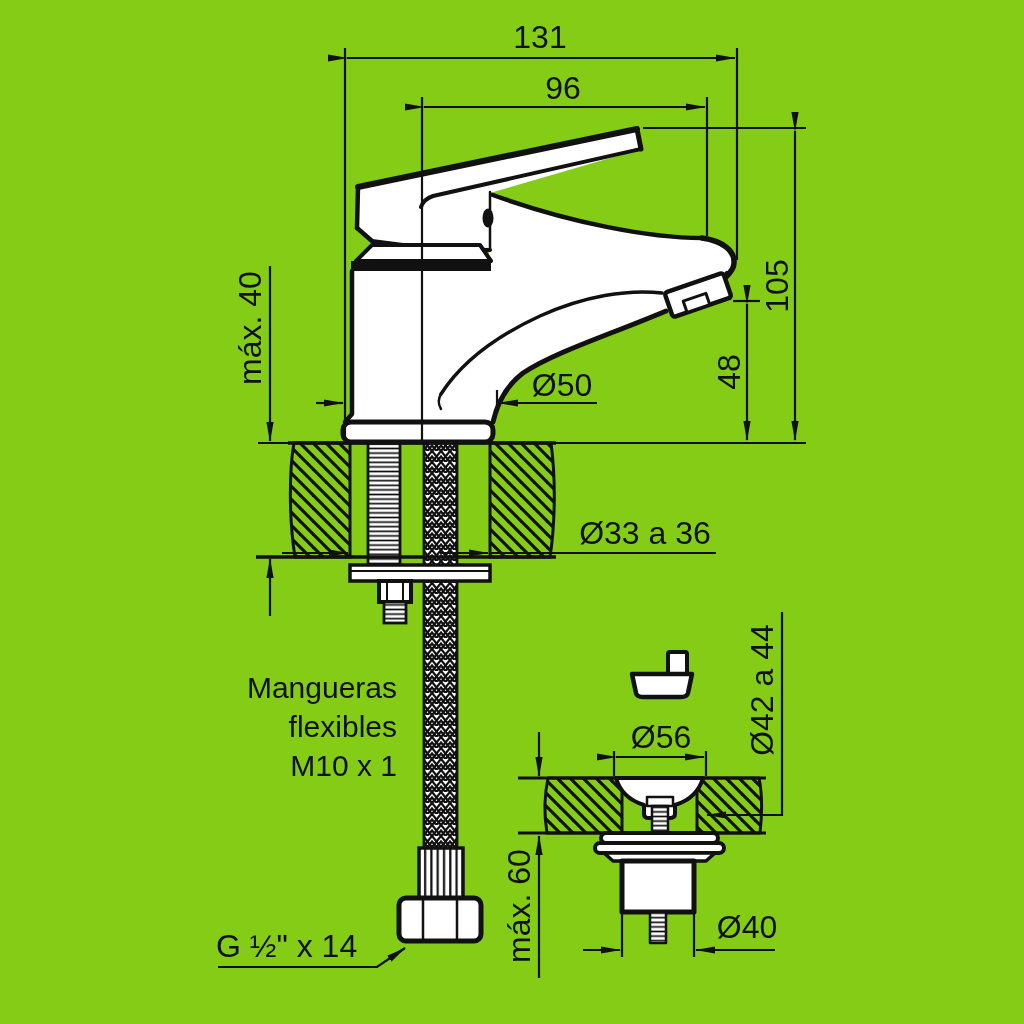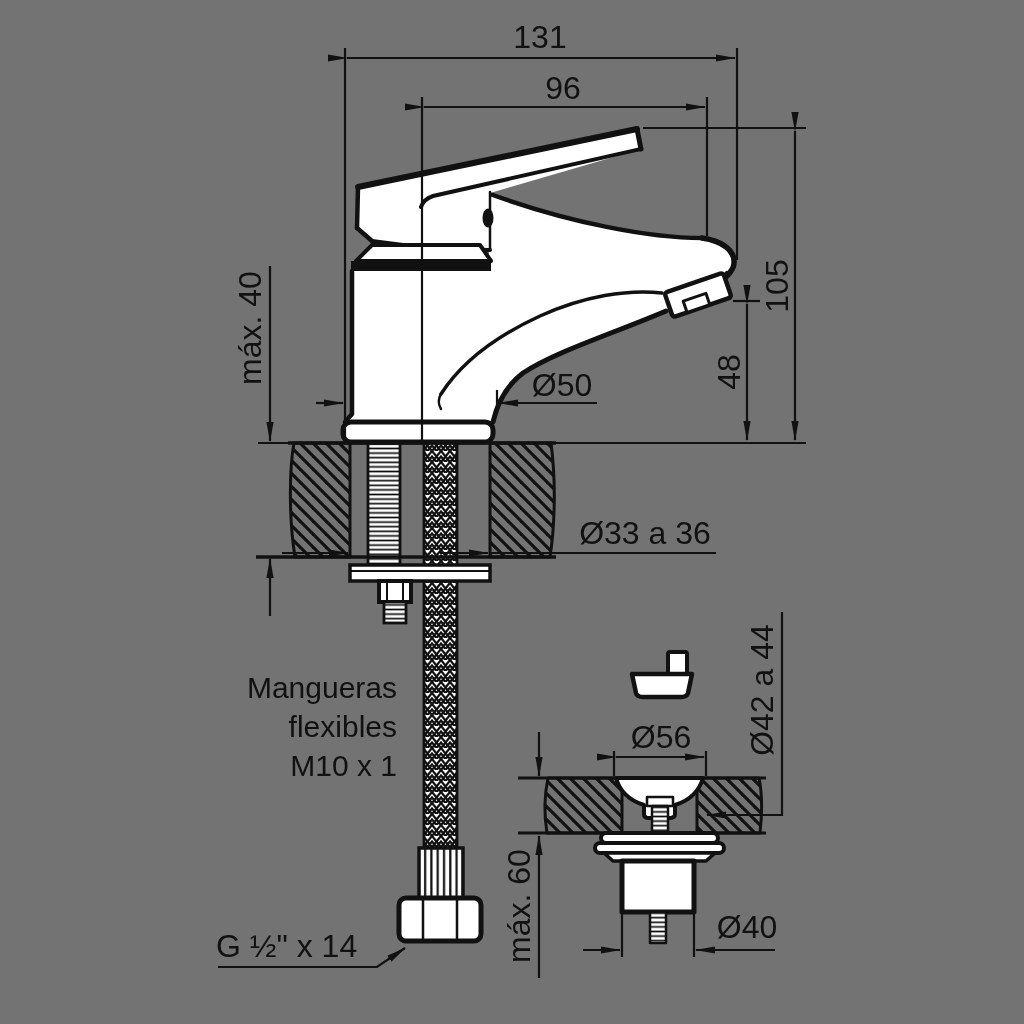--- a/index.html
+++ b/index.html
@@ -1,16 +1,16 @@
 <!DOCTYPE html>
 <html><head>
 <meta charset="utf-8">
 <style>
   html,body{margin:0;padding:0;background:#ffffff;}
-  .canvas{width:1024px;height:1024px;position:relative;background:#737373;overflow:hidden;}
+  .canvas{width:1024px;height:1024px;position:relative;background:#84cc16;overflow:hidden;}
   svg{display:block;}
   text{font-family:"Liberation Sans","DejaVu Sans",sans-serif;fill:#111;}
   .dim{font-size:32px;}
   .lbl{font-size:30px;}
 </style>
 </head>
 <body>
 
 <div class="canvas">
 <svg width="1024" height="1024" viewBox="0 0 1024 1024">

